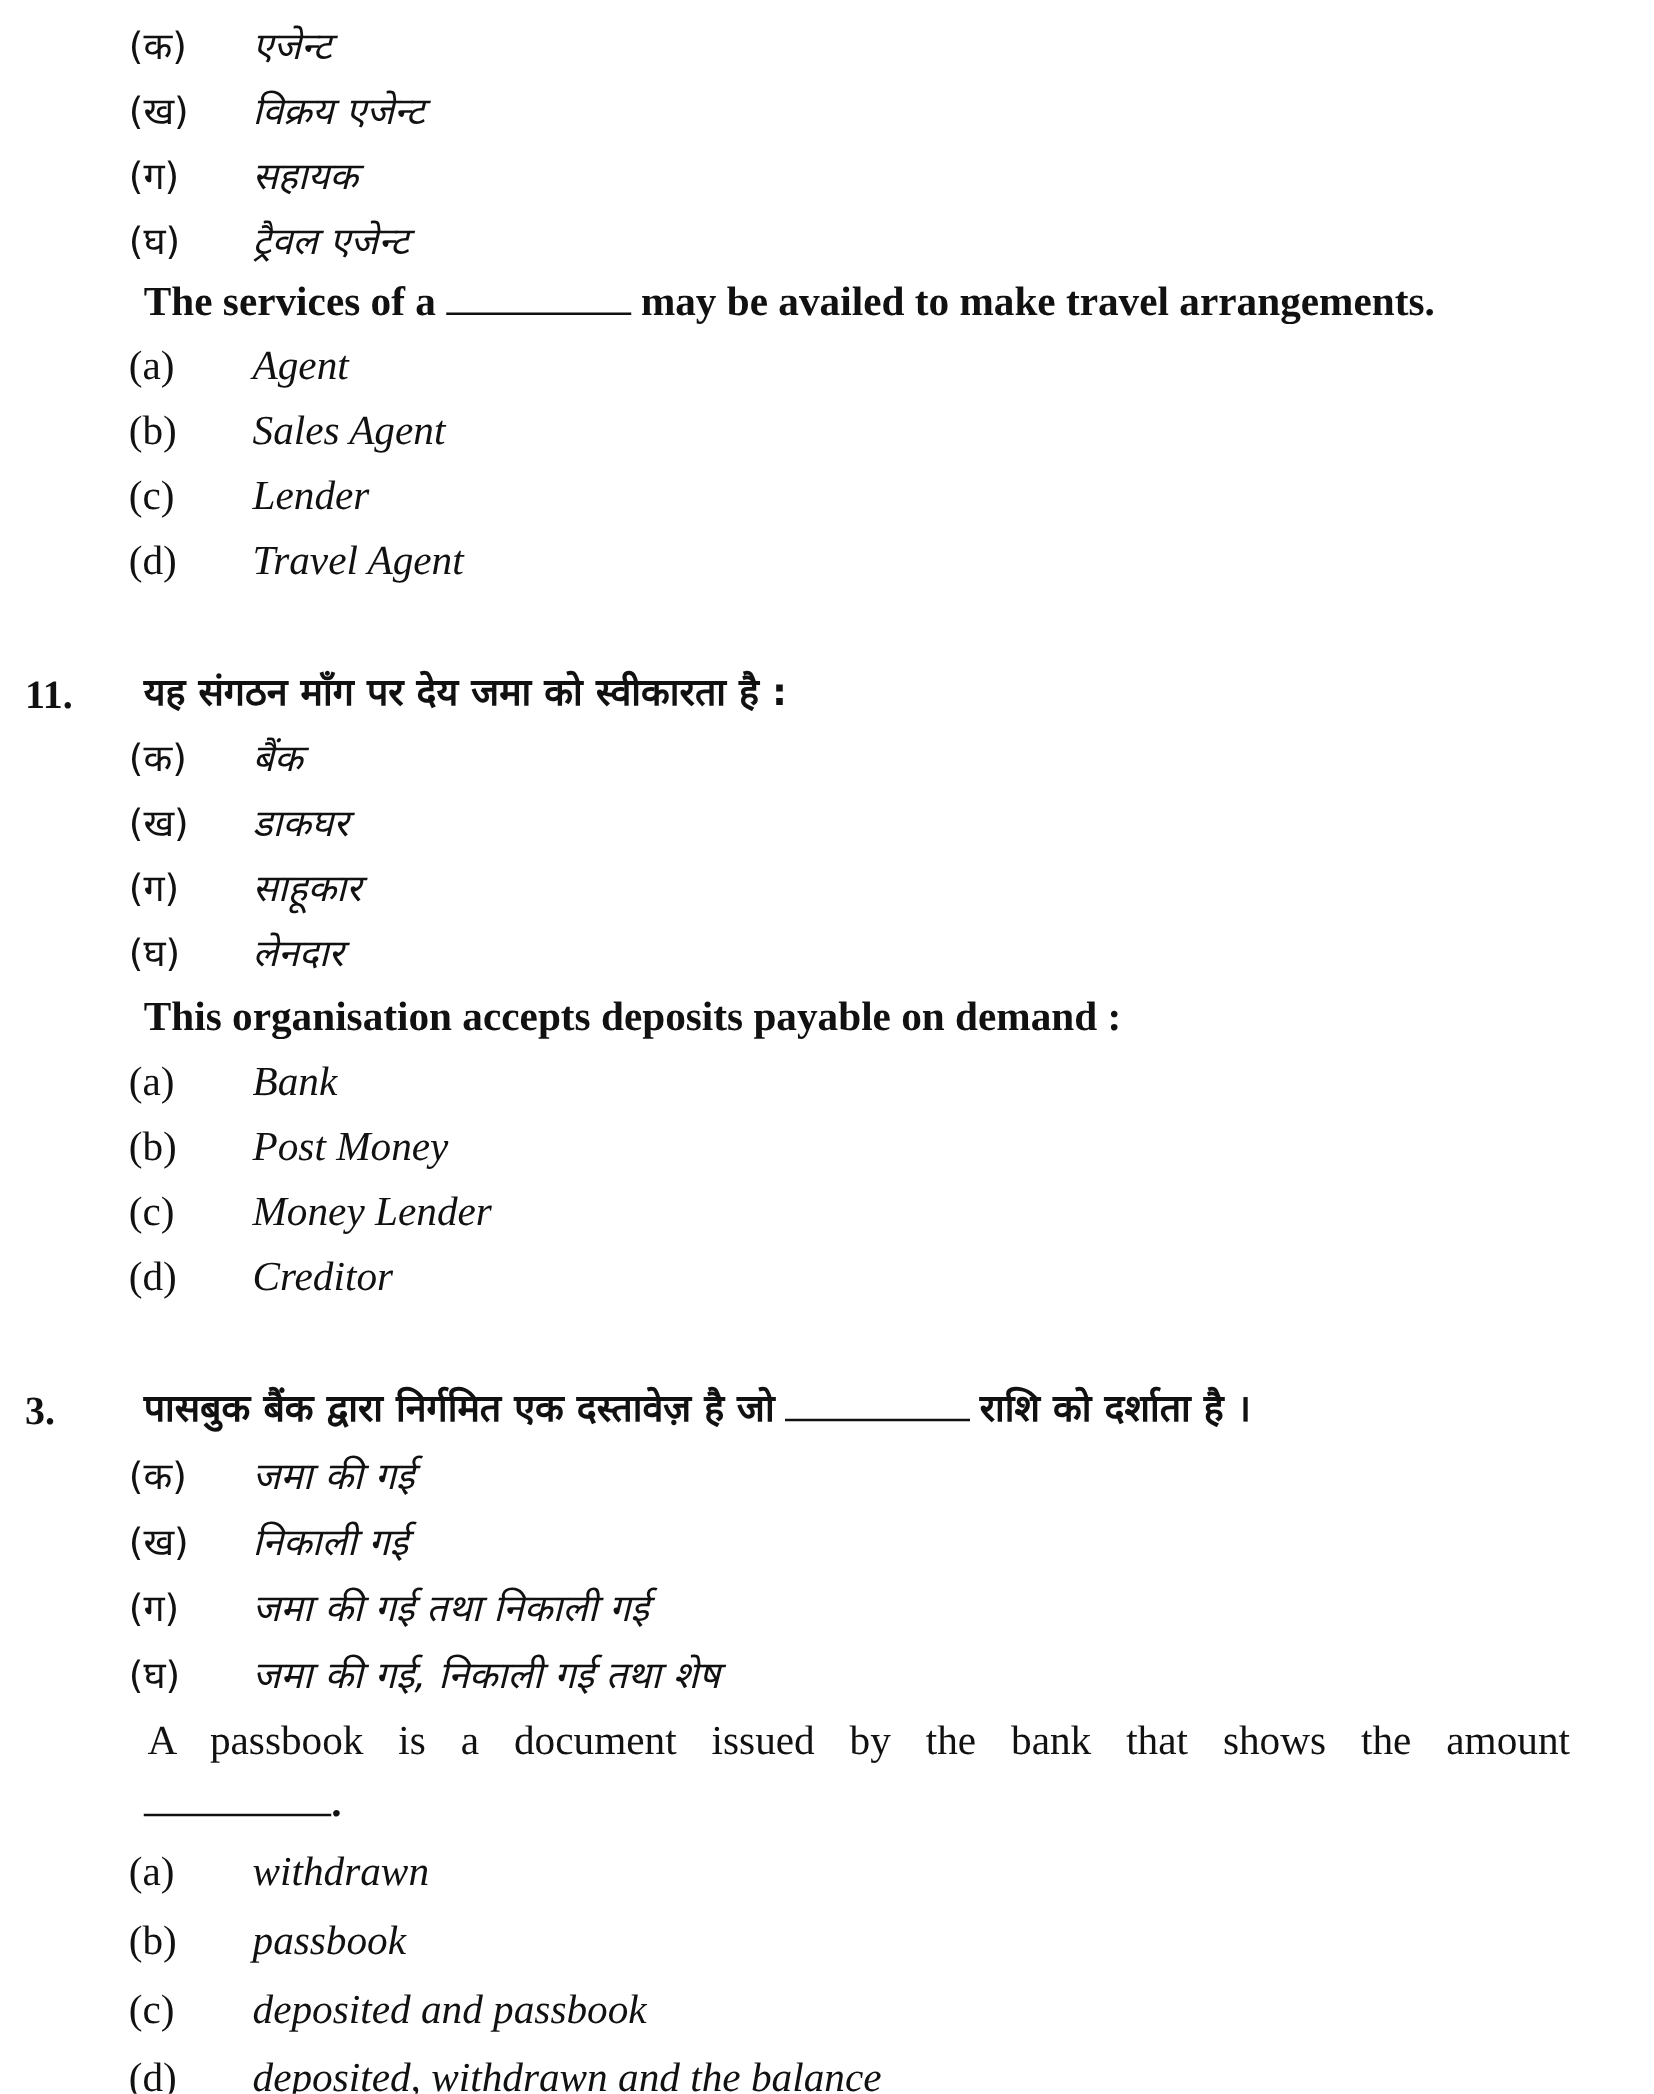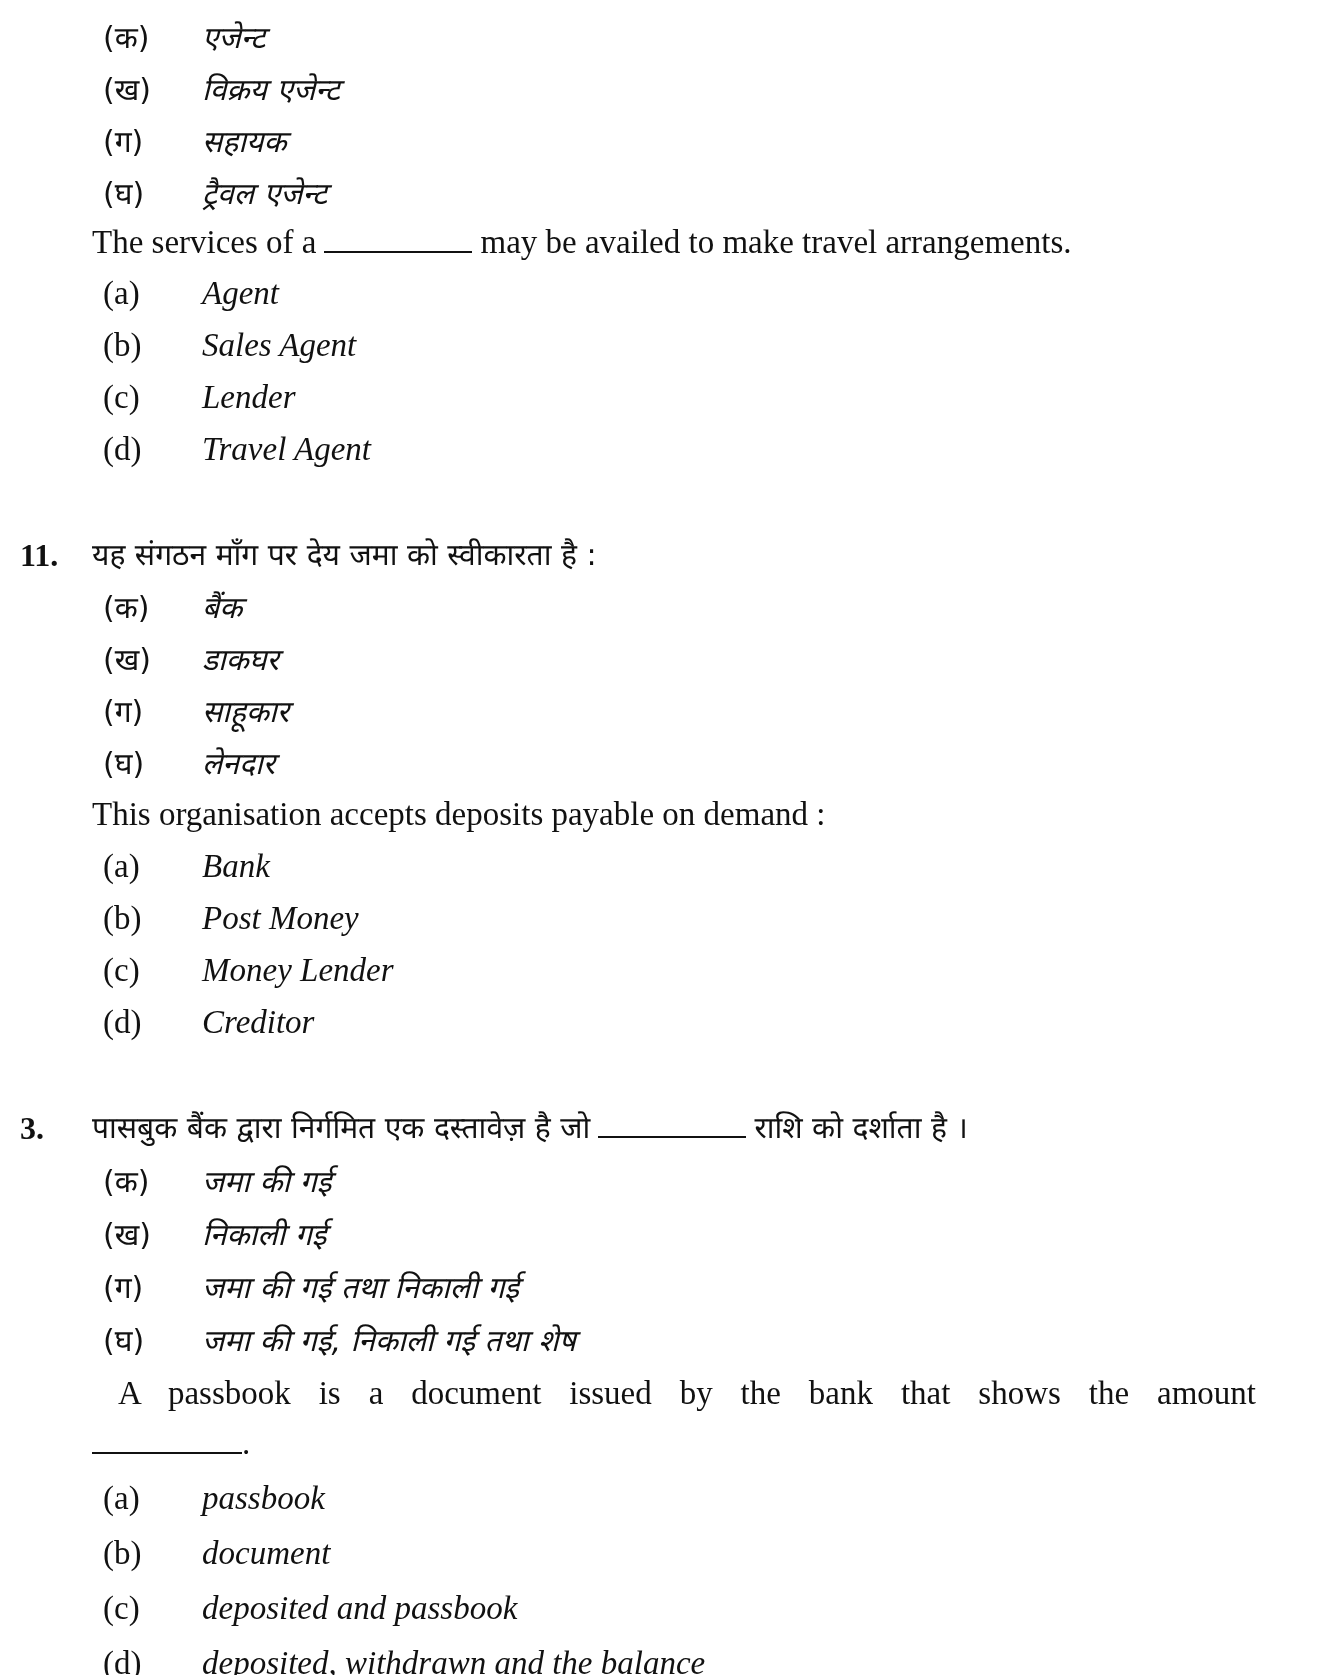--- a/index.html
+++ b/index.html
@@ -46,21 +46,22 @@
     }
     .qnum {
       position: absolute;
       left: 20px;
       font-family: "Liberation Serif", "DejaVu Serif", serif;
       font-weight: bold;
       font-size: 32px;
     }
     .stem {
       position: absolute;
-      left: 92px;
+      left: 115px;
+      font-weight: bold;
     }
     .blank {
       display: inline-block;
       width: 148px;
       border-bottom: 2px solid #111;
       height: 26px;
       vertical-align: baseline;
       margin: 0 8px;
     }
     .blank-short {
@@ -185,25 +186,25 @@
     <span class="opt-text">जमा की गई, निकाली गई तथा शेष</span>
   </div>
   <div class="line en" style="top:1373px;">
     <span class="justify-line">A passbook is a document issued by the bank that shows the amount</span>
   </div>
   <div class="line en" style="top:1423px;">
     <span class="stem"><span class="blank-short"></span><span>.</span></span>
   </div>
   <div class="line en" style="top:1478px;">
     <span class="label">(a)</span>
-    <span class="opt-text">passbook</span>
+    <span class="opt-text">withdrawn</span>
   </div>
   <div class="line en" style="top:1533px;">
     <span class="label">(b)</span>
-    <span class="opt-text">document</span>
+    <span class="opt-text">passbook</span>
   </div>
   <div class="line en" style="top:1588px;">
     <span class="label">(c)</span>
     <span class="opt-text">deposited and passbook</span>
   </div>
   <div class="line en" style="top:1643px;">
     <span class="label">(d)</span>
     <span class="opt-text">deposited, withdrawn and the balance</span>
   </div>
 

